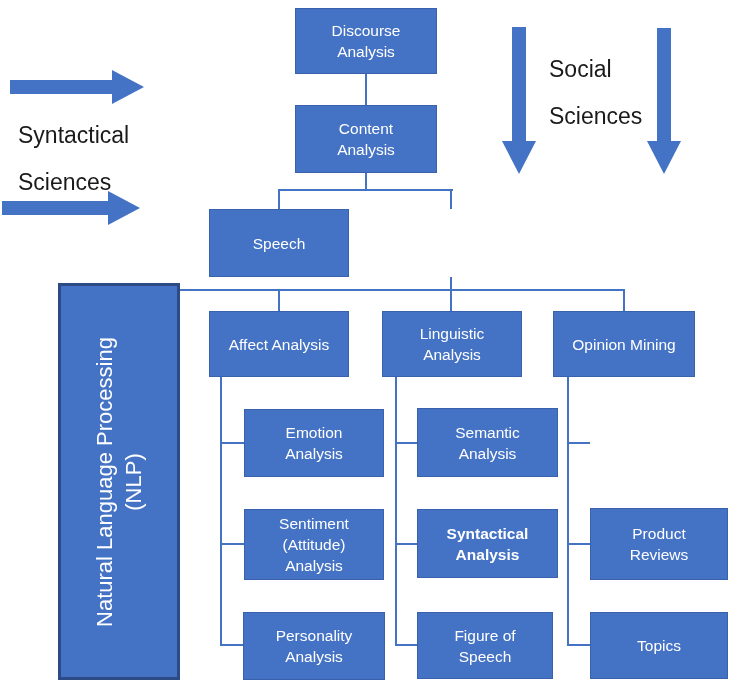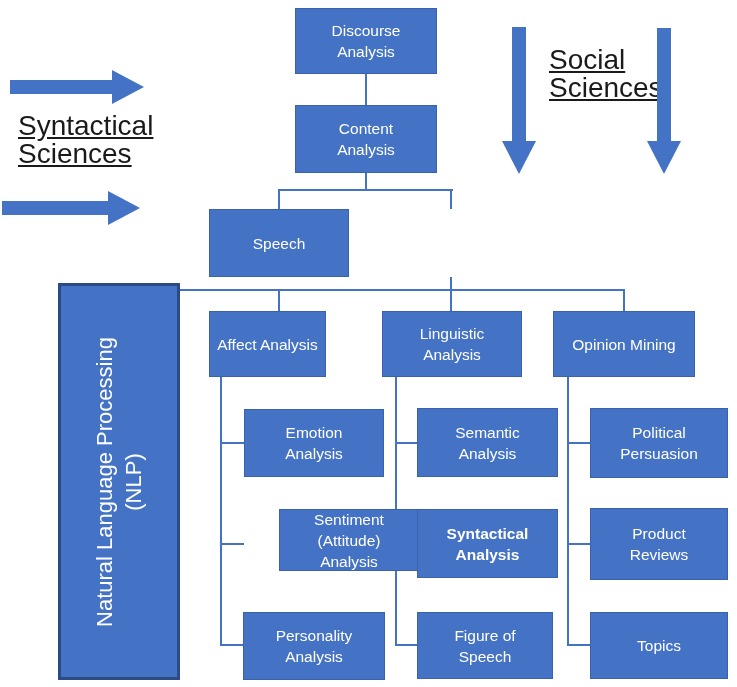--- a/index.html
+++ b/index.html
@@ -17,34 +17,33 @@
     font-family:"Liberation Sans",sans-serif;overflow:hidden;
   }
   .node{
     position:absolute;box-sizing:border-box;
     background:var(--box-fill);border:1px solid var(--box-border);
     color:var(--box-text);display:flex;align-items:center;justify-content:center;
     text-align:center;font-size:15.5px;line-height:21px;white-space:pre-line;
   }
   .ln{position:absolute;background:var(--accent);display:block;}
   .side-label{
-    position:absolute;color:var(--label-text);font-size:28px;line-height:28px;
+    position:absolute;color:var(--label-text);font-size:23px;line-height:47px;
     white-space:pre-line;
-    text-decoration:underline;
   }
   
   #n-discourse{left:295px;top:8px;width:142px;height:66px;}
   #n-content{left:295px;top:105px;width:142px;height:68px;}
   #n-speech{left:209px;top:209px;width:140px;height:68px;}
   #n-text{left:382px;top:209px;width:140px;height:68px;}
-  #n-affect{left:209px;top:311px;width:117px;height:66px;}
+  #n-affect{left:209px;top:311px;width:140px;height:66px;}
   #n-linguistic{left:382px;top:311px;width:140px;height:66px;}
   #n-opinion{left:553px;top:311px;width:142px;height:66px;}
   #n-emotion{left:244px;top:409px;width:140px;height:68px;}
-  #n-sentiment{left:244px;top:509px;width:140px;height:62px;margin-left:35px;}
+  #n-sentiment{left:244px;top:509px;width:140px;height:71px;}
   #n-personality{left:243px;top:612px;width:142px;height:68px;}
   #n-semantic{left:417px;top:408px;width:141px;height:69px;}
   #n-syntactical{left:417px;top:509px;width:141px;height:69px;font-weight:bold;}
   #n-figure{left:417px;top:612px;width:136px;height:67px;}
   #n-political{left:590px;top:408px;width:138px;height:70px;}
   #n-product{left:590px;top:508px;width:138px;height:72px;}
   #n-topics{left:590px;top:612px;width:138px;height:67px;}
   
   #nlp{
     position:absolute;left:58px;top:283px;width:122px;height:397px;
@@ -128,19 +127,17 @@
 (Attitude)
 Analysis</div>
   <div class="node" id="n-personality">Personality
 Analysis</div>
   <div class="node" id="n-semantic">Semantic
 Analysis</div>
   <div class="node" id="n-syntactical">Syntactical
 Analysis</div>
   <div class="node" id="n-figure">Figure of
 Speech</div>
-  <div class="node" id="n-political">Political
-Persuasion</div>
   <div class="node" id="n-product">Product
 Reviews</div>
   <div class="node" id="n-topics">Topics</div>
 
 </div>
 
 </body></html>

